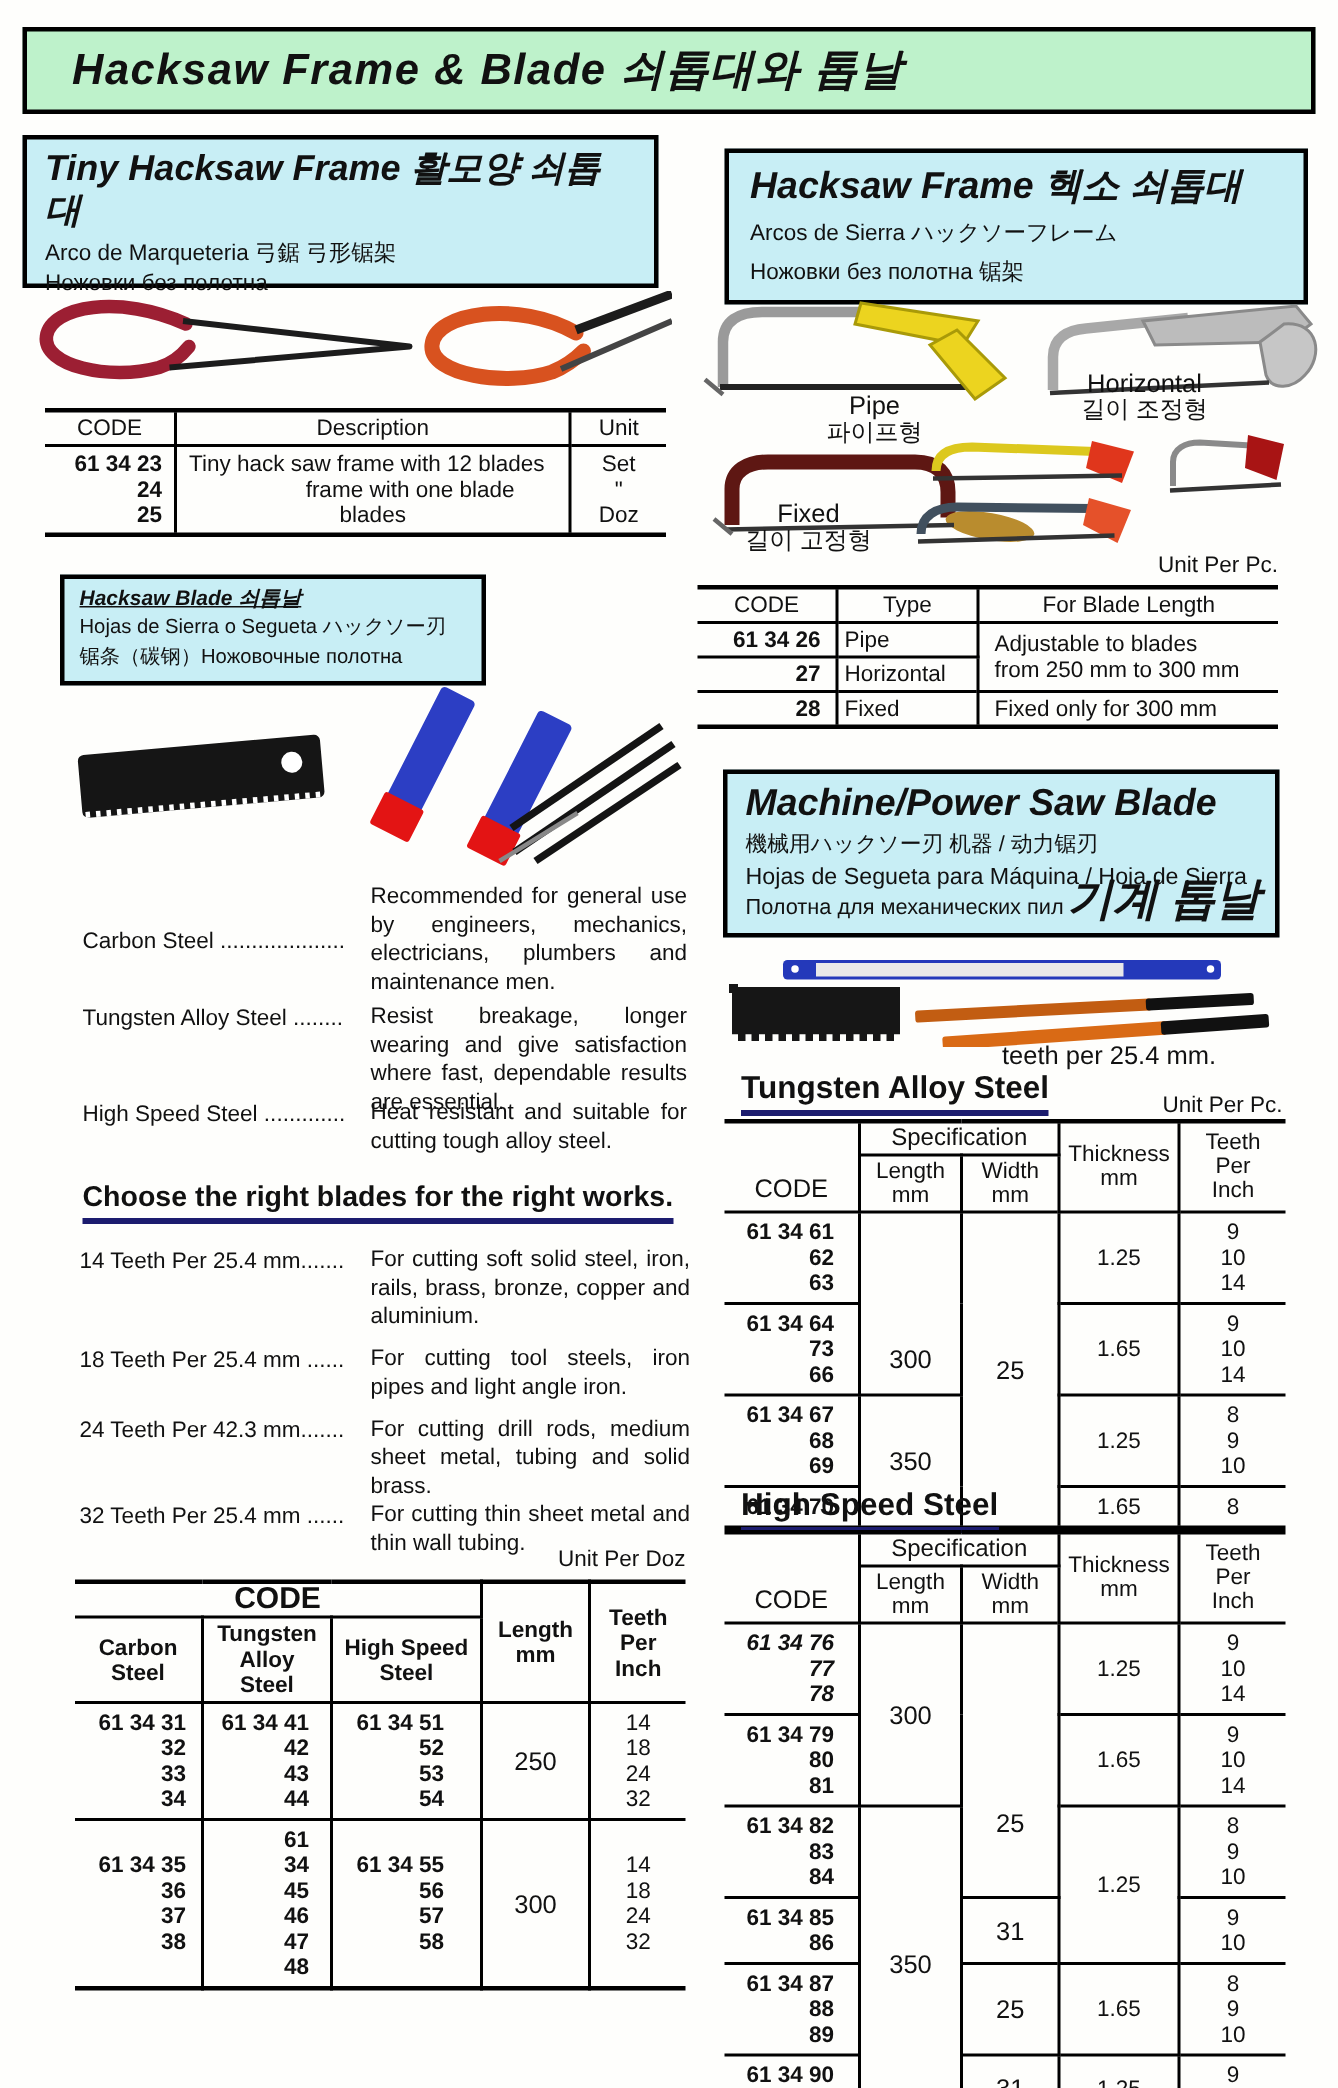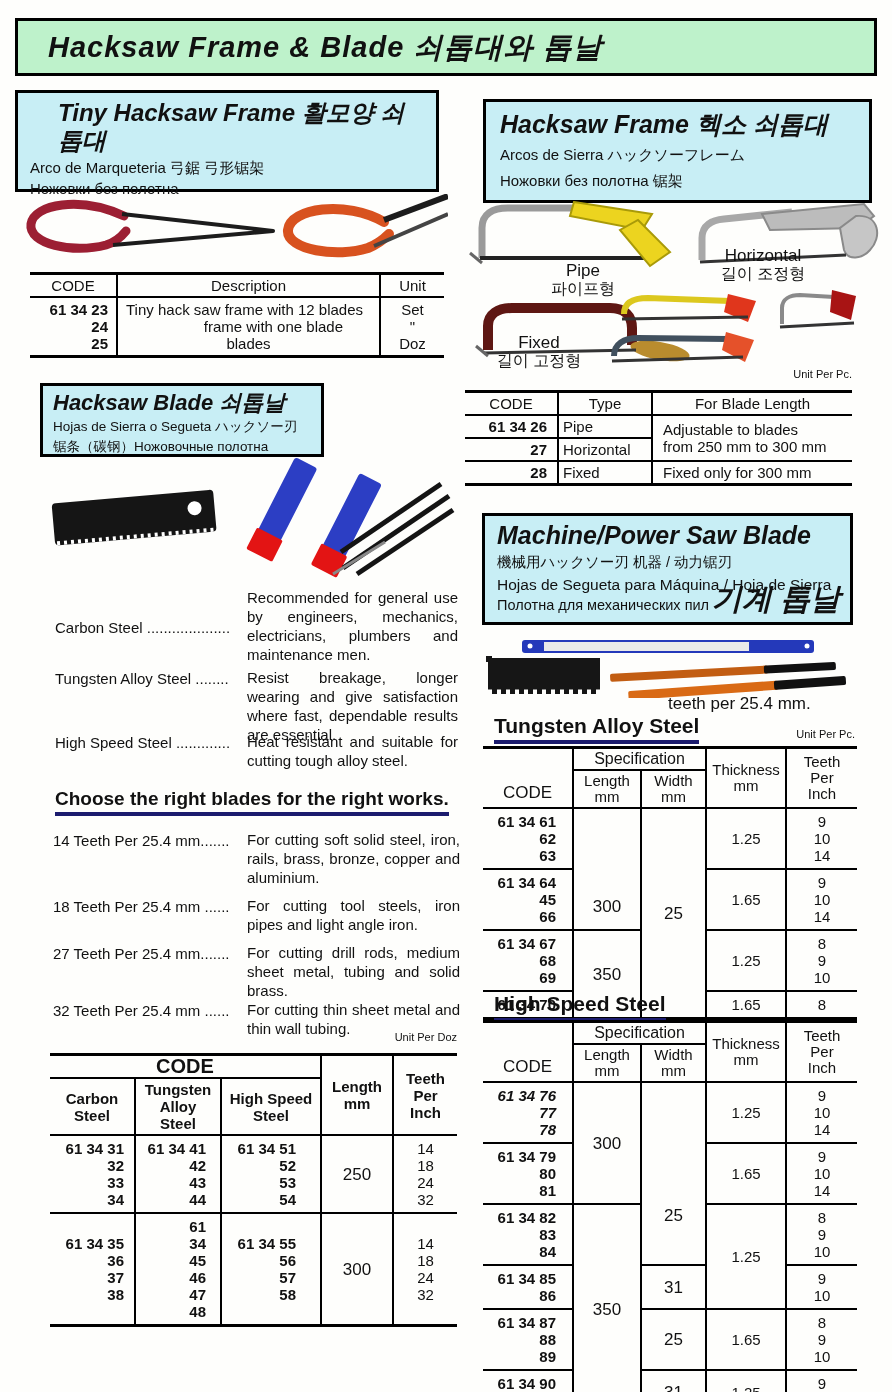--- a/index.html
+++ b/index.html
@@ -35,31 +35,31 @@
   .tbl-doz th { font-weight:bold; }
   .tbl-doz td, .tbl-spec td { padding-top:4px; padding-bottom:4px; }
   .thead-plain th { line-height:16px; }
 
   .heading-underline {
     font-weight:bold; border-bottom:4px solid #1c1c6e; padding-bottom:2px;
   }
   .lbl { font-size:15px; }
   .desc-col { font-size:15px; line-height:19px; text-align:justify; }
   .img-label { font-size:16px; line-height:18px; }
-  .unit-note { font-size:11px; }
+  .unit-note { font-size:15px; }
 </style>
 </head>
 <body>
 
 <div id="page">
 
   <div class="abs title-bar">Hacksaw Frame &amp; Blade  쇠톱대와 톱날</div>
 
   <div class="abs box" style="left:15px; top:90px; width:424px; height:102px;">
-    <div class="box-title" style="font-size:24px;margin-left:28px;">Tiny Hacksaw Frame 활모양 쇠톱대</div>
+    <div class="box-title" style="font-size:24px;">Tiny Hacksaw Frame 활모양 쇠톱대</div>
     <div class="box-sub" style="font-size:15px; margin-top:5px;">Arco de Marqueteria 弓鋸 弓形锯架</div>
     <div class="box-sub" style="font-size:15px; margin-top:2px;">Ножовки без полотна</div>
   </div>
 
   <div class="abs box" style="left:483px; top:99px; width:389px; height:104px; padding:8px 14px;">
     <div class="box-title" style="font-size:25px;">Hacksaw Frame 헥소 쇠톱대</div>
     <div class="box-sub" style="font-size:15px; margin-top:7px;">Arcos de Sierra ハックソーフレーム</div>
     <div class="box-sub" style="font-size:15px; margin-top:7px;">Ножовки без полотна  锯架</div>
   </div>
 
@@ -165,21 +165,21 @@
       <tr>
         <td class="code" style="padding-right:10px;">28</td>
         <td>Fixed</td>
         <td style="padding-left:10px;">Fixed only for 300 mm</td>
       </tr>
     </tbody>
       </table>
   </div>
 
   <div class="abs box" style="left:40px; top:383px; width:284px; height:74px; padding:4px 10px;">
-    <div class="box-title" style="font-size:22px;">Hacksaw Blade 쇠톱날</div>
+    <div class="box-title" style="font-size:14px;text-decoration:underline;">Hacksaw Blade 쇠톱날</div>
     <div class="box-sub" style="font-size:13.5px; margin-top:3px;">Hojas de Sierra o Segueta ハックソー刃</div>
     <div class="box-sub" style="font-size:13.5px; margin-top:2px;">锯条（碳钢）Ножовочные полотна</div>
   </div>
 
   <svg class="abs" style="left:45px; top:456px;" width="410" height="124" viewBox="0 0 410 124">
     <g transform="rotate(-5 95 60)">
       <rect x="8" y="40" width="162" height="42" rx="4" fill="#151515"></rect>
       <circle cx="150" cy="57" r="7" fill="#fff"></circle>
       <line x1="10" y1="80" x2="168" y2="80" stroke="#fff" stroke-width="4" stroke-dasharray="3,4"></line>
     </g>
@@ -205,21 +205,21 @@
   <div class="abs desc-col" style="left:247px; top:668px; width:211px;">Resist breakage, longer wearing and give satisfaction where fast, dependable results are essential.</div>
   <div class="abs lbl" style="left:55px; top:734px; width:195px;">High Speed Steel .............</div>
   <div class="abs desc-col" style="left:247px; top:732px; width:211px;">Heat resistant and suitable for cutting tough alloy steel.</div>
 
   <div class="abs heading-underline" style="left:55px; top:788px; font-size:19px;">Choose the right blades for the right works.</div>
 
   <div class="abs lbl" style="left:53px; top:832px; width:198px;">14 Teeth Per 25.4 mm.......</div>
   <div class="abs desc-col" style="left:247px; top:830px; width:213px;">For cutting soft solid steel, iron, rails, brass, bronze, copper and aluminium.</div>
   <div class="abs lbl" style="left:53px; top:898px; width:198px;">18 Teeth Per 25.4 mm ......</div>
   <div class="abs desc-col" style="left:247px; top:896px; width:213px;">For cutting tool steels, iron pipes and light angle iron.</div>
-  <div class="abs lbl" style="left:53px; top:945px; width:198px;">27 Teeth Per 25.4 mm.......</div>
+  <div class="abs lbl" style="left:53px; top:945px; width:198px;">24 Teeth Per 42.3 mm.......</div>
   <div class="abs desc-col" style="left:247px; top:943px; width:213px;">For cutting drill rods, medium sheet metal, tubing and solid brass.</div>
   <div class="abs lbl" style="left:53px; top:1002px; width:198px;">32 Teeth Per 25.4 mm ......</div>
   <div class="abs desc-col" style="left:247px; top:1000px; width:213px;">For cutting thin sheet metal and thin wall tubing.</div>
 
   <div class="abs unit-note r" style="left:347px; top:1031px; width:110px;">Unit Per Doz</div>
 
   <div class="abs" style="left:50px; top:1053px; width:407px;">
     <table class="tbl-doz" style="width:407px;">
       <colgroup>
           <col style="width:85px">
@@ -348,21 +348,21 @@
 63</td>
         <td rowspan="2" class="c" style="font-size:17px; vertical-align:bottom; padding-bottom:14px;">300</td>
         <td rowspan="4" class="c" style="font-size:17px;">25</td>
         <td class="c">1.25</td>
         <td class="c ml">9
 10
 14</td>
       </tr>
       <tr>
         <td class="code ml" style="padding-right:16px;">61 34 64
-45
+73
 66</td>
         <td class="c">1.65</td>
         <td class="c ml">9
 10
 14</td>
       </tr>
       <tr>
         <td class="code ml" style="padding-right:16px;">61 34 67
 68
 69</td>

